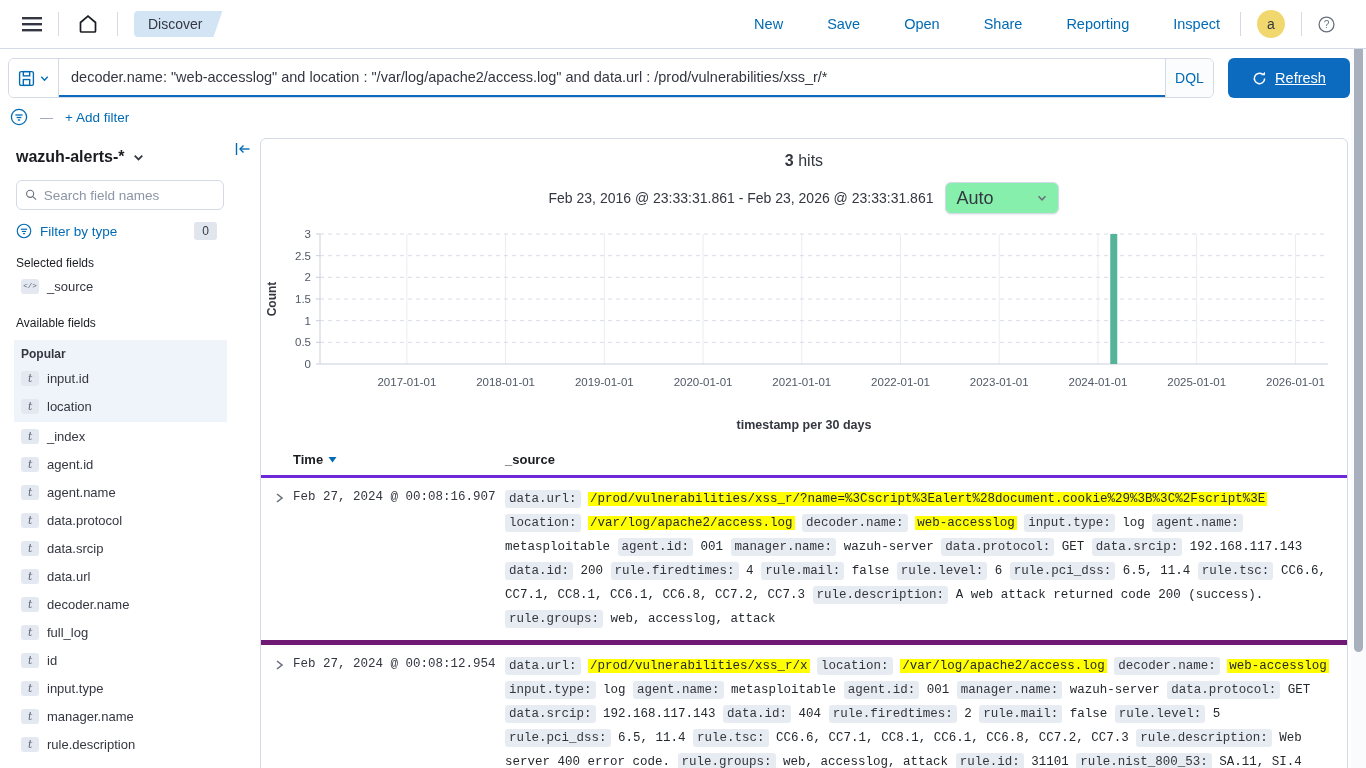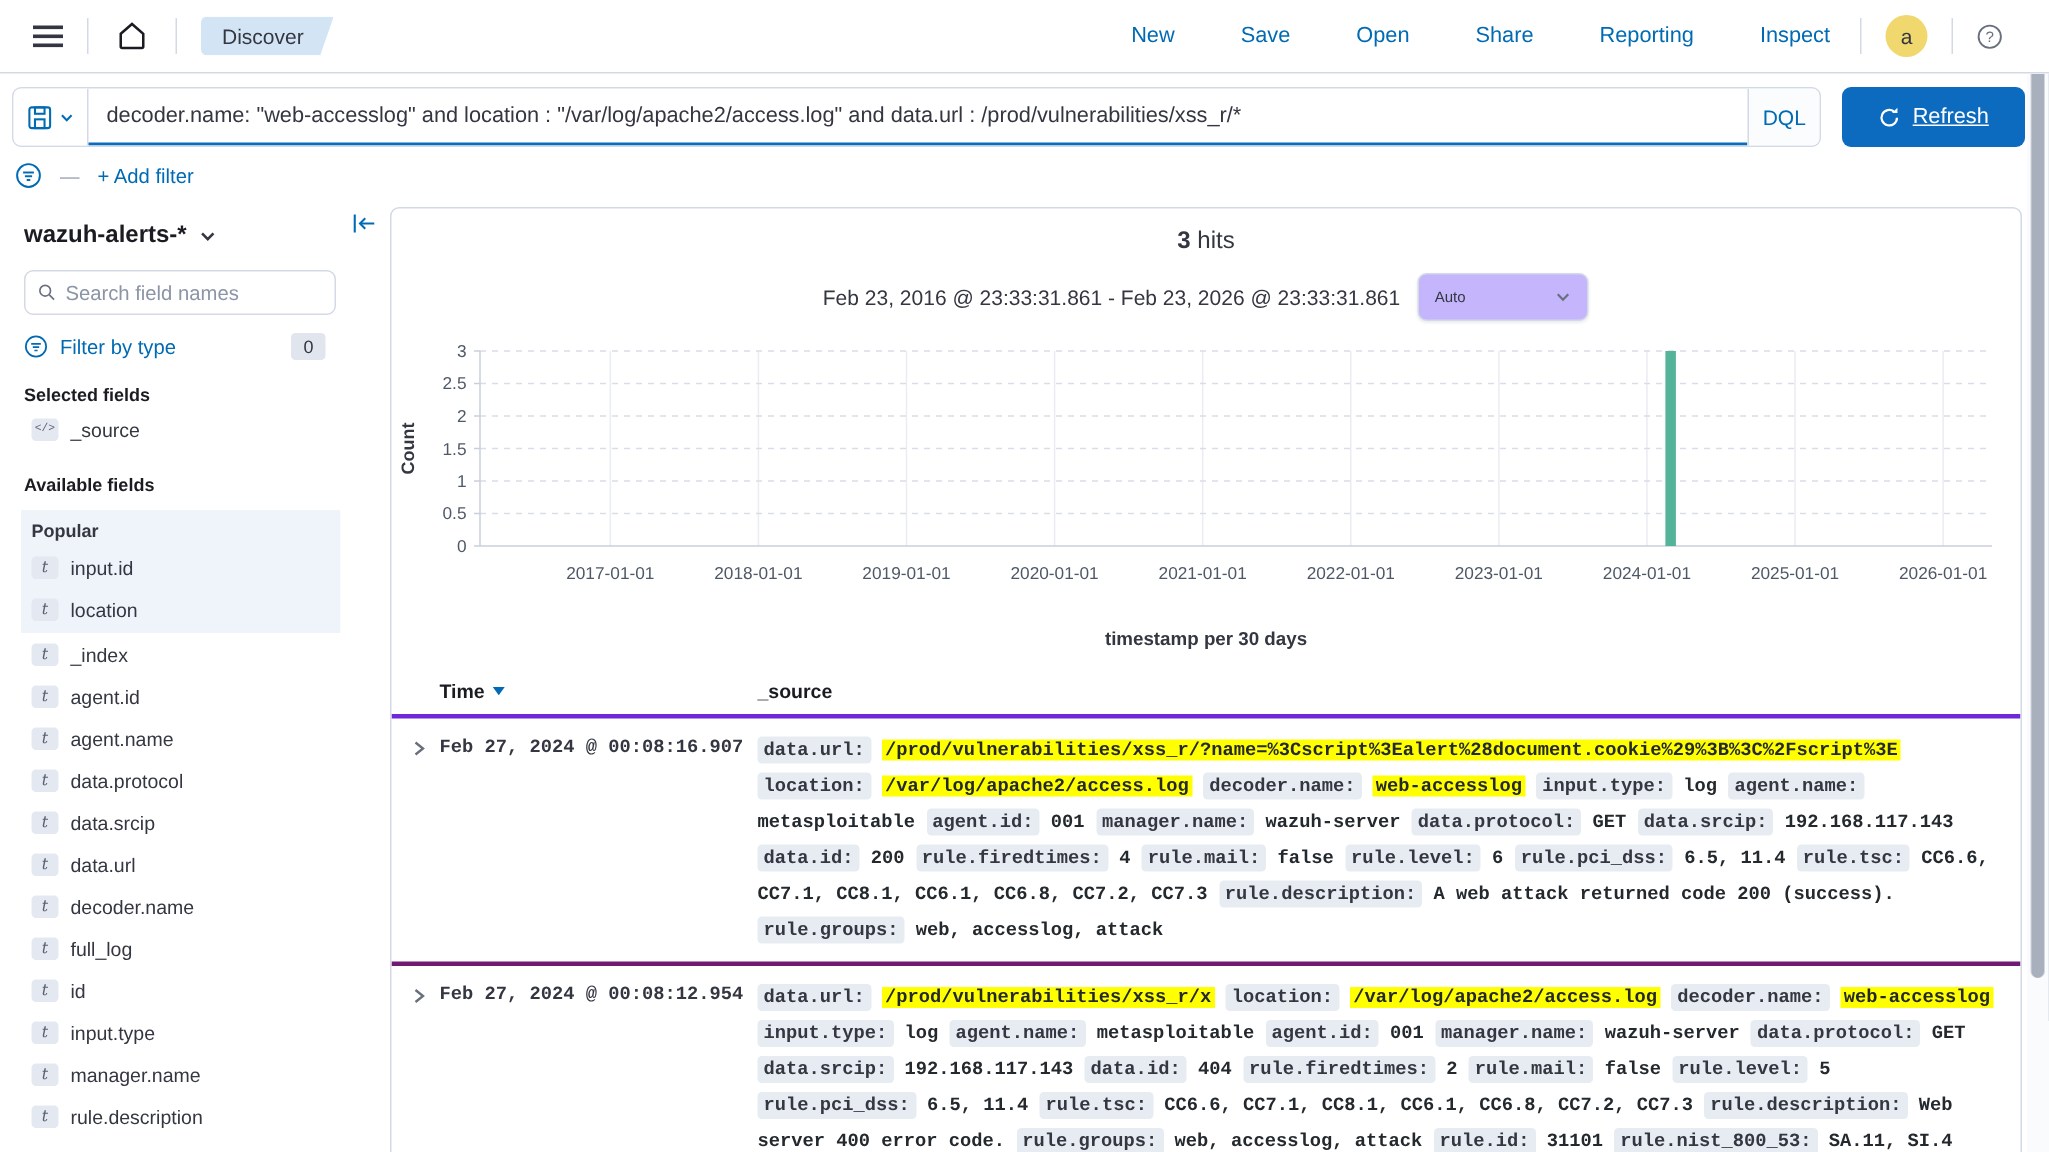--- a/index.html
+++ b/index.html
@@ -36,48 +36,48 @@
   .body-wrap { display:flex; height:630px; }
   .sidebar { width:227px; flex:0 0 227px; padding:10px 0 0 0; overflow:hidden; }
   .sb-title-row { display:flex; align-items:center; gap:8px; padding:4px 0 0 16px; cursor:pointer; }
   .sb-title { font-size:16px; font-weight:bold; color:#1a1c21; }
   .sb-search { margin:14px 2px 0 16px; width:208px; height:30px; border:1px solid #d3dae6; border-radius:6px; display:flex; align-items:center; padding:0 8px; gap:6px; background:#fff; }
   .sb-search input { border:none; outline:none; width:100%; font-size:13.5px; font-family:inherit; color:#343741; }
   .sb-search input::placeholder { color:#8b95a5; }
   .sb-filter-row { display:flex; align-items:center; margin:12px 10px 0 16px; gap:8px; cursor:pointer; }
   .sb-filter-label { color:#006bb4; font-size:13.5px; flex:1; }
   .sb-count-badge { background:#e0e5ee; color:#343741; font-size:12px; border-radius:3px; padding:2px 8px; }
-  .sb-heading { font-size:12px; font-weight:bold; color:#1a1c21; margin:16px 0 2px 16px; }
+  .sb-heading { font-size:12px; font-weight:normal; color:#1a1c21; margin:16px 0 2px 16px; }
   .field-item { display:flex; align-items:center; gap:8px; height:28px; padding-left:21px; cursor:pointer; }
   .field-badge { width:18px; height:15px; background:#e4e9f1; border-radius:3px; font-size:10.5px; color:#5a6170; display:flex; align-items:center; justify-content:center; font-family:"DejaVu Serif", serif; font-style:italic; flex:0 0 18px; }
   .field-badge.src { font-style:normal; font-size:7.5px; font-family:"Liberation Mono", monospace; }
   .field-name { font-size:13px; color:#343741; }
   .popular-box { background:#eff3fa; margin:10px 0 0 14px; padding:2px 0 2px 0; }
   .popular-label { font-size:12px; font-weight:bold; color:#343741; padding:5px 0 3px 7px; }
   .popular-box .field-item { padding-left:7px; }
 
   
   .main { flex:1; position:relative; padding:4px 20px 0 33px; }
   .collapse-btn { position:absolute; left:8px; top:8px; background:none; border:none; cursor:pointer; }
   .panel { border:1px solid #d3dae6; border-radius:6px; height:1000px; background:#fff; overflow:hidden; }
   .hits-row { text-align:center; margin-top:13px; font-size:16px; }
   .hits-count { font-weight:bold; }
   .range-row { display:flex; align-items:center; justify-content:center; gap:12px; margin-top:12px; }
   .range-text { font-size:14px; color:#343741; }
-  .interval-select { width:114px; height:32px; border:1px solid #d3dae6; border-radius:6px; background:#c4b5fd; display:flex; align-items:center; padding:0 10px; font-size:10px; cursor:pointer; box-shadow:0 1px 2px rgba(152,162,179,.2); }
+  .interval-select { width:114px; height:32px; border:1px solid #d3dae6; border-radius:6px; background:#86efac; display:flex; align-items:center; padding:0 10px; font-size:18px; cursor:pointer; box-shadow:0 1px 2px rgba(152,162,179,.2); }
   .interval-select span { flex:1; }
   .chart-wrap { margin-top:8px; padding:0 1px; }
   .xlabel { text-align:center; font-size:12.5px; font-weight:bold; color:#343741; margin-top:4px; }
 
   
   .doc-table { margin-top:14px; }
   .tbl-header { display:grid; grid-template-columns:28px 212px 1fr; padding:6px 16px 8px 4px; border-bottom:3px solid #6d28d9; align-items:center; }
   .th { font-size:13px; font-weight:bold; color:#1a1c21; }
   .th-time { display:flex; align-items:center; gap:5px; cursor:pointer; }
-  .tbl-row { display:grid; grid-template-columns:28px 212px 1fr; padding:9px 16px 9px 4px; border-bottom:3px solid #701a75;font-weight:bold; }
+  .tbl-row { display:grid; grid-template-columns:28px 212px 1fr; padding:9px 16px 9px 4px; border-bottom:5px solid #701a75; }
   .expand-cell { display:flex; justify-content:center; padding-top:5px; cursor:pointer; }
   .time-cell { font-size:12.5px; white-space:nowrap; padding-top:3px; color:#343741; }
   .src-cell { font-size:12.5px; line-height:24px; color:#24292e; word-break:break-word; }
   .src-key { display:inline-block; background:#e7ebf2; border-radius:3px; padding:0 4px; line-height:18px; color:#343741; }
   .src-val {}
   mark.hl { background:#ffff00; color:#24292e; padding:0 2px; }
 
   
   .scrollbar { position:fixed; right:0; top:0; width:15px; height:768px; background:#fafbfd; }
   .scroll-up { position:absolute; top:2px; left:3px; width:0; height:0; border-left:4px solid transparent; border-right:4px solid transparent; border-bottom:6px solid #8b95a5; }

